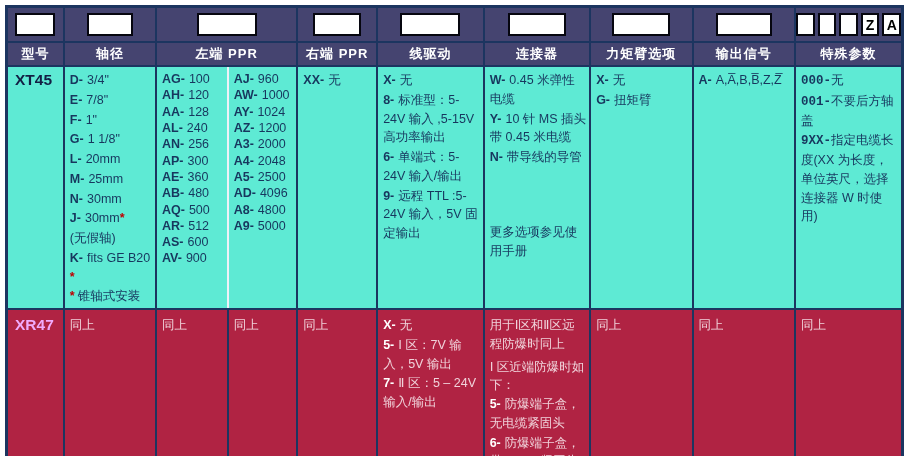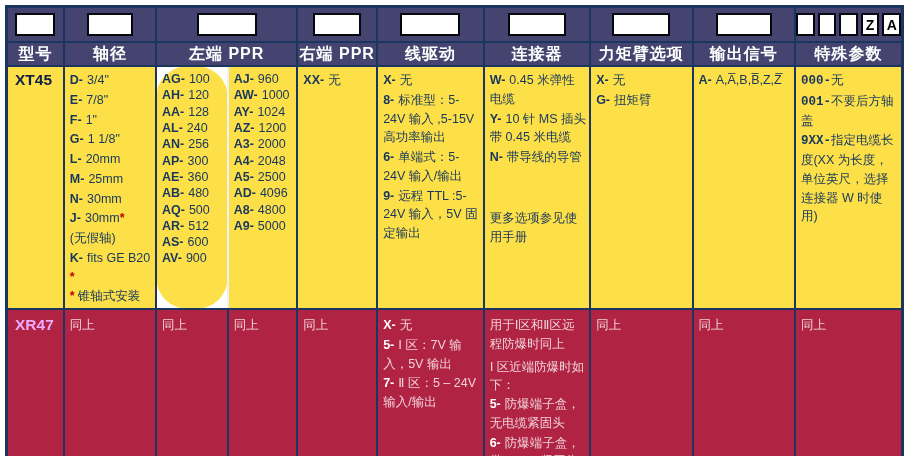--- a/index.html
+++ b/index.html
@@ -6,42 +6,42 @@
   body{width:910px;height:456px;font-family:"Liberation Sans","DejaVu Sans",sans-serif;}
   .sheet{padding:5px 5px 0 5px;}
   table{border-collapse:collapse;table-layout:fixed;width:899px;border:3px solid #1c3560;}
   col.c-model{width:56px}col.c-shaft{width:90px}col.c-ppra{width:70px}col.c-pprb{width:68px}
   col.c-rppr{width:78px}col.c-ld{width:104px}col.c-conn{width:104px}col.c-torque{width:100px}
   col.c-out{width:100px}col.c-spec{width:105px}
   td,th{border:2px solid #1c3560;padding:0;vertical-align:top;}
   
   tr.strip td{background:#454470;height:33px;vertical-align:middle;text-align:center;}
   tr.labels th{background:#454470;height:22px;vertical-align:middle;text-align:center;
-               color:#ffffff;font-size:16px;font-weight:bold;letter-spacing:1px;}
+               color:#ffffff;font-size:13px;font-weight:bold;letter-spacing:1px;}
   .box{background:#ffffff;border:2px solid #06060f;height:19px;margin:0 auto;}
   .w38{width:36px}.w44{width:42px}.w58{width:56px}.w46{width:44px}.w56{width:54px}.w54{width:52px}
   .spec-strip{display:flex;justify-content:center;align-items:center;gap:3px;}
   .sp-box{background:#ffffff;border:2px solid #06060f;width:15px;height:19px;display:flex;
           align-items:center;justify-content:center;font-weight:bold;font-size:14px;color:#000;margin:0;}
   
-  tr.xt45 td{background:#fde047;color:#17375e;font-size:12.5px;padding:4px 3px 2px 5px;}
+  tr.xt45 td{background:#5eead4;color:#17375e;font-size:12.5px;padding:4px 3px 2px 5px;}
   tr.xr47 td{background:#b02343;color:#f0d2da;font-size:12.5px;padding:6px 3px 2px 5px;}
-  tr.xt45 td.ppr-a{border-right:2px solid #eef1f8;border-radius:32px;}
+  tr.xt45 td.ppr-a{border-right:2px solid #eef1f8;}
   tr.xt45 td.ppr-b{border-left:2px solid #ec4899;}
   .model{font-size:15.5px;font-weight:bold;color:#121f44;padding-left:2px;}
   tr.xr47 .model{color:#f0abfc;}
   .opt{line-height:1.5;margin-bottom:1px;}
   .ppr .opt{line-height:1.305;margin-bottom:0;}
   .opt b:not(:empty){margin-right:4px;}
   .tight .opt b:not(:empty){margin-right:0;font-family:Liberation Mono, monospace;}
   tr.xr47 b{color:#ffffff;}
   .star{color:#c00000;font-weight:bold;}
   .foot{line-height:1.5;}
   .foot .star{margin-right:3px;}
-  .note{margin-top:42px;line-height:1.5;}
+  .note{margin-top:56px;line-height:1.5;}
   .mt{margin-top:4px;}
   .blk{line-height:1.5;}
 </style>
 </head>
 <body>
 
 <div class="sheet">
 <table>
   <colgroup>
     <col class="c-model">

